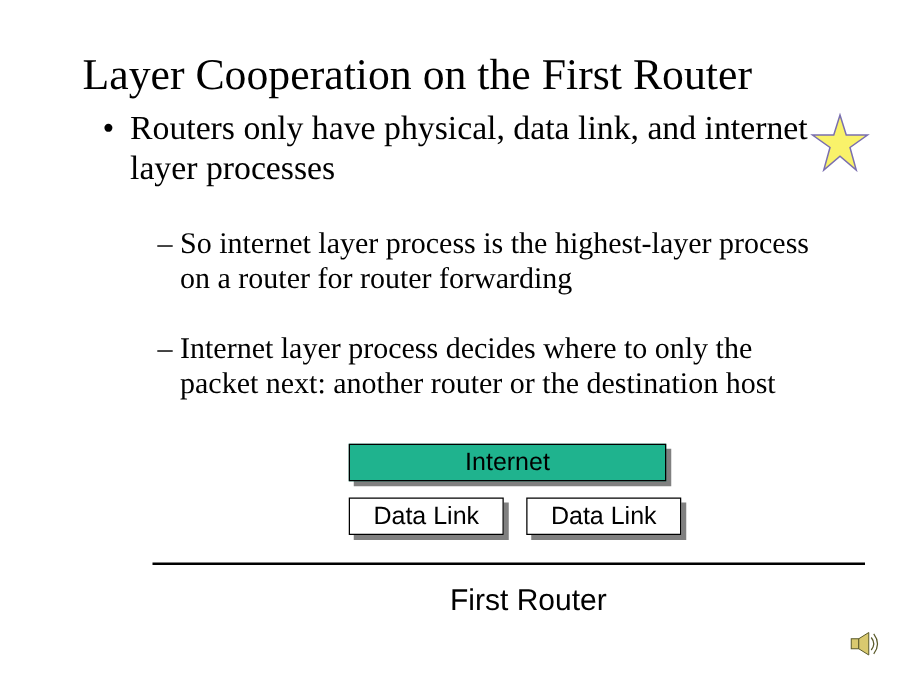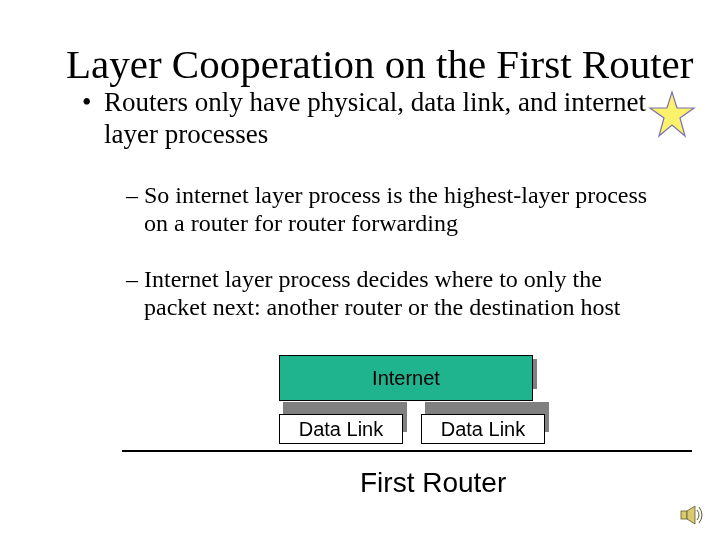--- a/index.html
+++ b/index.html
@@ -1,31 +1,31 @@
 <!DOCTYPE html>
 <html><head>
 <meta charset="utf-8">
 <style>
   * { margin: 0; padding: 0; box-sizing: border-box; }
   html, body { width: 720px; height: 540px; background: #fff; font-family: "Times New Roman", Times, serif; color: #000; }
   .slide { position: relative; width: 720px; height: 540px; }
-  .title { position: absolute; left: 66px; top: 40px; font-size: 41px; }
+  .title { position: absolute; left: 66px; top: 40px; font-size: 35px; }
   .bullet1 { position: absolute; left: 104px; top: 86px; width: 560px; font-size: 27px; line-height: 1.2; }
   .bullet1 .dot { position: absolute; left: -22px; top: 0; }
   .sub { position: absolute; left: 144px; width: 520px; font-size: 24px; line-height: 1.18; }
   .sub .dash { position: absolute; left: -18px; top: 0; }
   .sub1 { top: 181px; }
   .sub2 { top: 265px; }
   .star { position: absolute; right: 22px; top: 90px; width: 52px; height: 52px; }
   .box-shadow { position: absolute; background: #808080; }
   .box { position: absolute; border: 1.5px solid #000; font-family: Arial, Helvetica, sans-serif; font-size: 20px; display: flex; align-items: center; justify-content: center; }
   .internet-bg { background: #1fb38e; }
-  .white-bg { background: #fff; margin-top: 16px; }
+  .white-bg { background: #fff; }
   .hline { position: absolute; background: #000; height: 1.5px; }
-  .caption { position: absolute; font-family: Arial, Helvetica, sans-serif; font-size: 28px; }
+  .caption { position: absolute; font-family: Arial, Helvetica, sans-serif; font-size: 24px; }
   .speaker { position: absolute; right: 14px; bottom: 14px; width: 26px; height: 22px; }
 </style>
 </head>
 <body>
 
 <div class="slide">
 
   <div class="title">Layer Cooperation on the First Router</div>
 
   <div class="bullet1">
@@ -43,21 +43,21 @@
     <span>Internet layer process decides where to only the packet next: another router or the destination host</span>
   </div>
 
   <div class="star">
     <svg viewBox="0 0 52 52" width="52" height="52">
       <polygon points="26,2 31,18 48,18 34,28 39,46 26,35 13,46 18,28 4,18 21,18" fill="#f9f26a" stroke="#7a6fb0" stroke-width="1.2"></polygon>
     </svg>
   </div>
 
   <div class="box-shadow" style="left:283px; top:359px; width:254px; height:30px;"></div>
-  <div class="box internet-bg" style="left:279px; top:355px; width:254px; height:46px;">
+  <div class="box internet-bg" style="left:279px; top:355px; width:254px; height:30px;">
     <span>Internet</span>
   </div>
 
   <div class="box-shadow" style="left:283px; top:402px; width:124px; height:30px;"></div>
   <div class="box white-bg" style="left:279px; top:398px; width:124px; height:30px;">
     <span>Data Link</span>
   </div>
 
   <div class="box-shadow" style="left:425px; top:402px; width:124px; height:30px;"></div>
   <div class="box white-bg" style="left:421px; top:398px; width:124px; height:30px;">

